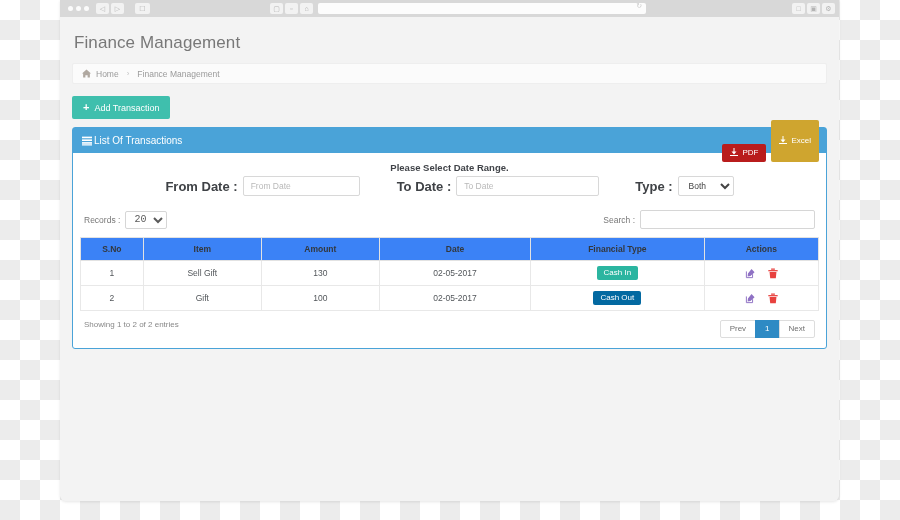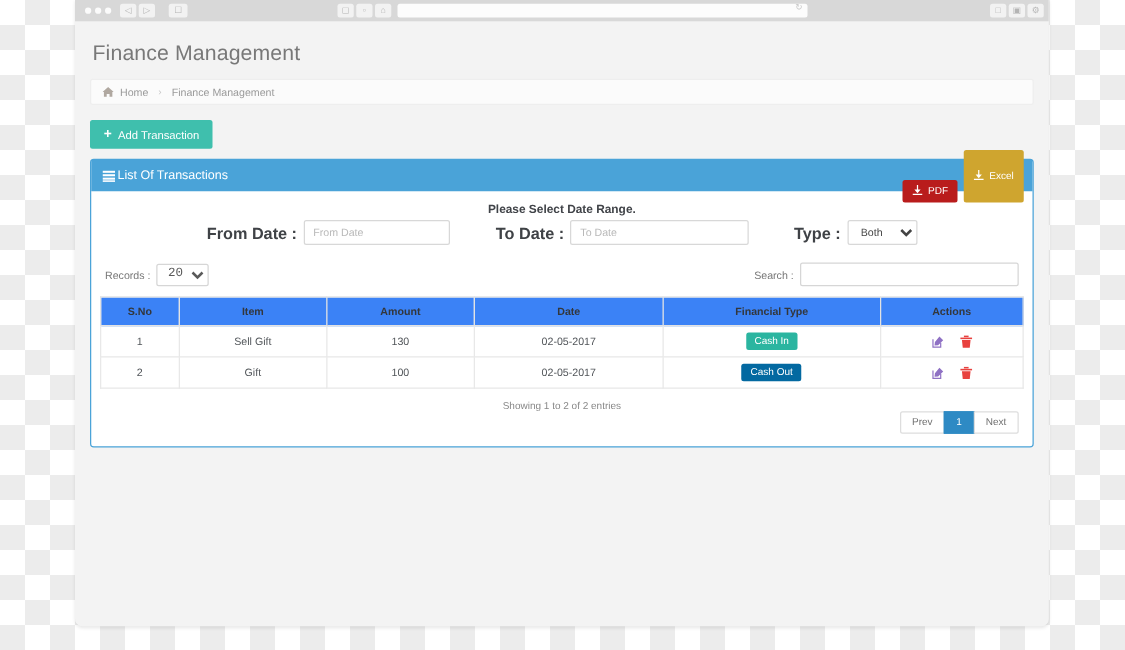--- a/index.html
+++ b/index.html
@@ -257,23 +257,22 @@
     line-height: 1;
   }
   .badge-in { background: #2bb5a0; }
   .badge-out { background: #0369a1; }
 
   .act-icons { display: flex; justify-content: center; gap: 12px; align-items: center; }
   .icon-edit { color: #8f71c4; cursor: pointer; display: inline-flex; }
   .icon-del { color: #e8413e; cursor: pointer; display: inline-flex; }
 
   .table-foot {
-    display: flex; align-items: center;
+    display: flex; align-items: flex-start;
     padding: 9px 4px 3px 4px;
-    flex-direction: column;
   }
   .entries-info { font-size: 8px; color: #888; }
   .pager { margin-left: auto; display: flex; }
   .pg {
     border: 1px solid #dddddd;
     background: #fff;
     color: #707070;
     font-size: 8px;
     padding: 3px 9px;
     cursor: pointer;

